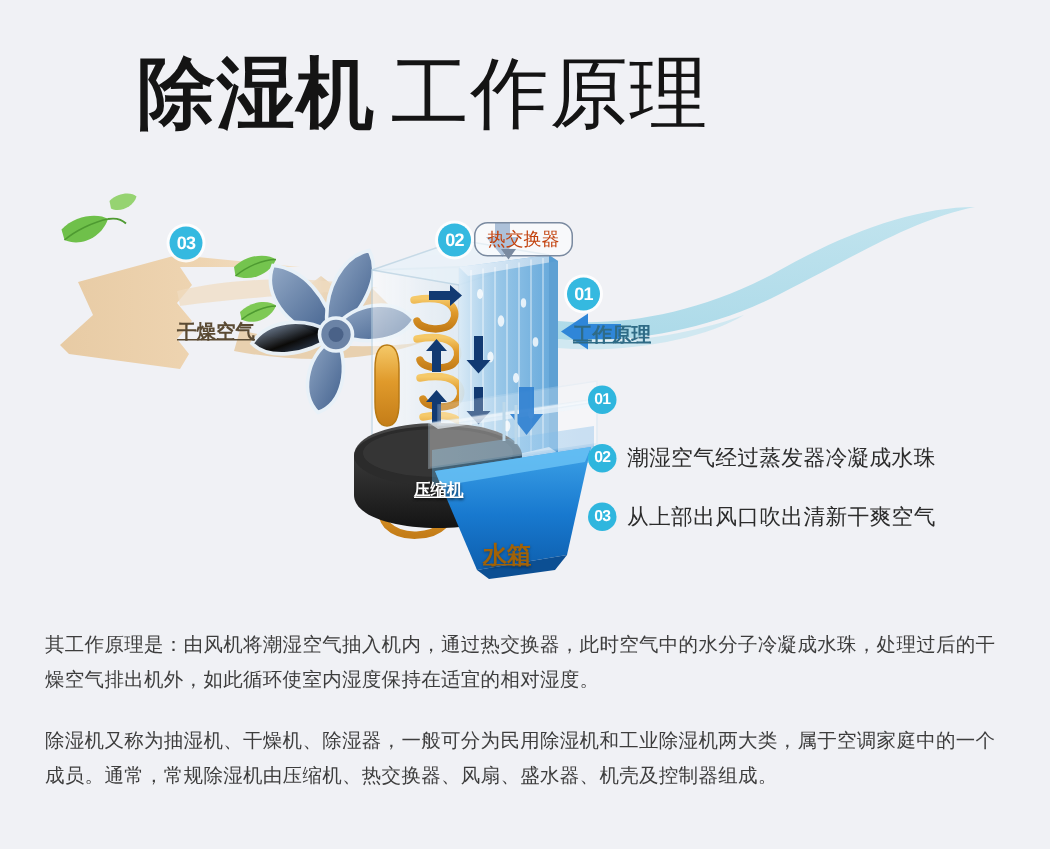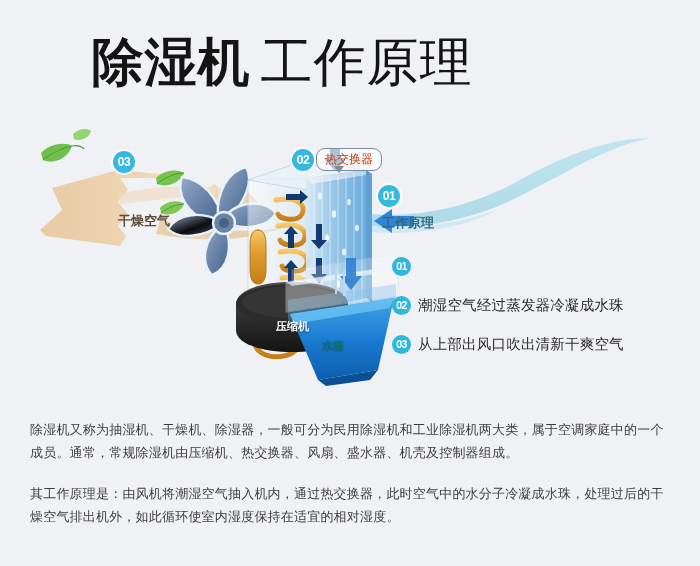--- a/index.html
+++ b/index.html
@@ -50,26 +50,26 @@
     background:rgba(255,255,255,.55);
     font-size:12px;color:#c2410c;white-space:nowrap;
   }
   .callout-tail{
     position:absolute;left:334px;top:48px;width:0;height:0;
     border-left:5px solid transparent;border-right:5px solid transparent;
     border-top:7px solid #7a8aa0;
   }
 
   
-  .dlabel{position:absolute;white-space:nowrap;font-size:13px;}
+  .dlabel{position:absolute;white-space:nowrap;font-size:13px;text-decoration:underline;}
   .lbl-dry{left:118px;top:94px;color:#5a4a33;font-weight:bold;}
   .lbl-humid{left:382px;top:96px;color:#2f6b86;font-weight:bold;}
   .lbl-comp{left:276px;top:165px;color:#ffffff;font-size:11px;font-weight:bold;
             text-shadow:0 1px 2px rgba(0,0,0,.55);margin-top:36px;}
-  .lbl-tank{left:322px;top:220px;color:#0f766e;font-size:11px;font-weight:bold;
+  .lbl-tank{left:322px;top:242px;color:#a16207;font-size:16px;font-weight:bold;
             text-shadow:0 1px 2px rgba(0,0,0,.35);}
 
   
   .legend{position:absolute;left:392px;top:256px;width:300px;}
   .legend-row{
     display:flex;align-items:center;height:21px;margin-bottom:18px;
   }
   .legend-badge{
     flex:0 0 auto;width:19px;height:19px;border-radius:50%;
     background:#2fb6de;color:#fff;font-size:10.5px;font-weight:bold;
@@ -296,17 +296,17 @@
       <span class="legend-badge">02</span>
       <span class="legend-text">潮湿空气经过蒸发器冷凝成水珠</span>
     </div>
     <div class="legend-row">
       <span class="legend-badge">03</span>
       <span class="legend-text">从上部出风口吹出清新干爽空气</span>
     </div>
   </div>
 
   <div class="body-copy">
+    <p class="para">其工作原理是：由风机将潮湿空气抽入机内，通过热交换器，此时空气中的水分子冷凝成水珠，处理过后的干燥空气排出机外，如此循环使室内湿度保持在适宜的相对湿度。</p>
     <p class="para">除湿机又称为抽湿机、干燥机、除湿器，一般可分为民用除湿机和工业除湿机两大类，属于空调家庭中的一个成员。通常，常规除湿机由压缩机、热交换器、风扇、盛水器、机壳及控制器组成。</p>
-    <p class="para">其工作原理是：由风机将潮湿空气抽入机内，通过热交换器，此时空气中的水分子冷凝成水珠，处理过后的干燥空气排出机外，如此循环使室内湿度保持在适宜的相对湿度。</p>
   </div>
 
 </div>
 
 </body></html>

